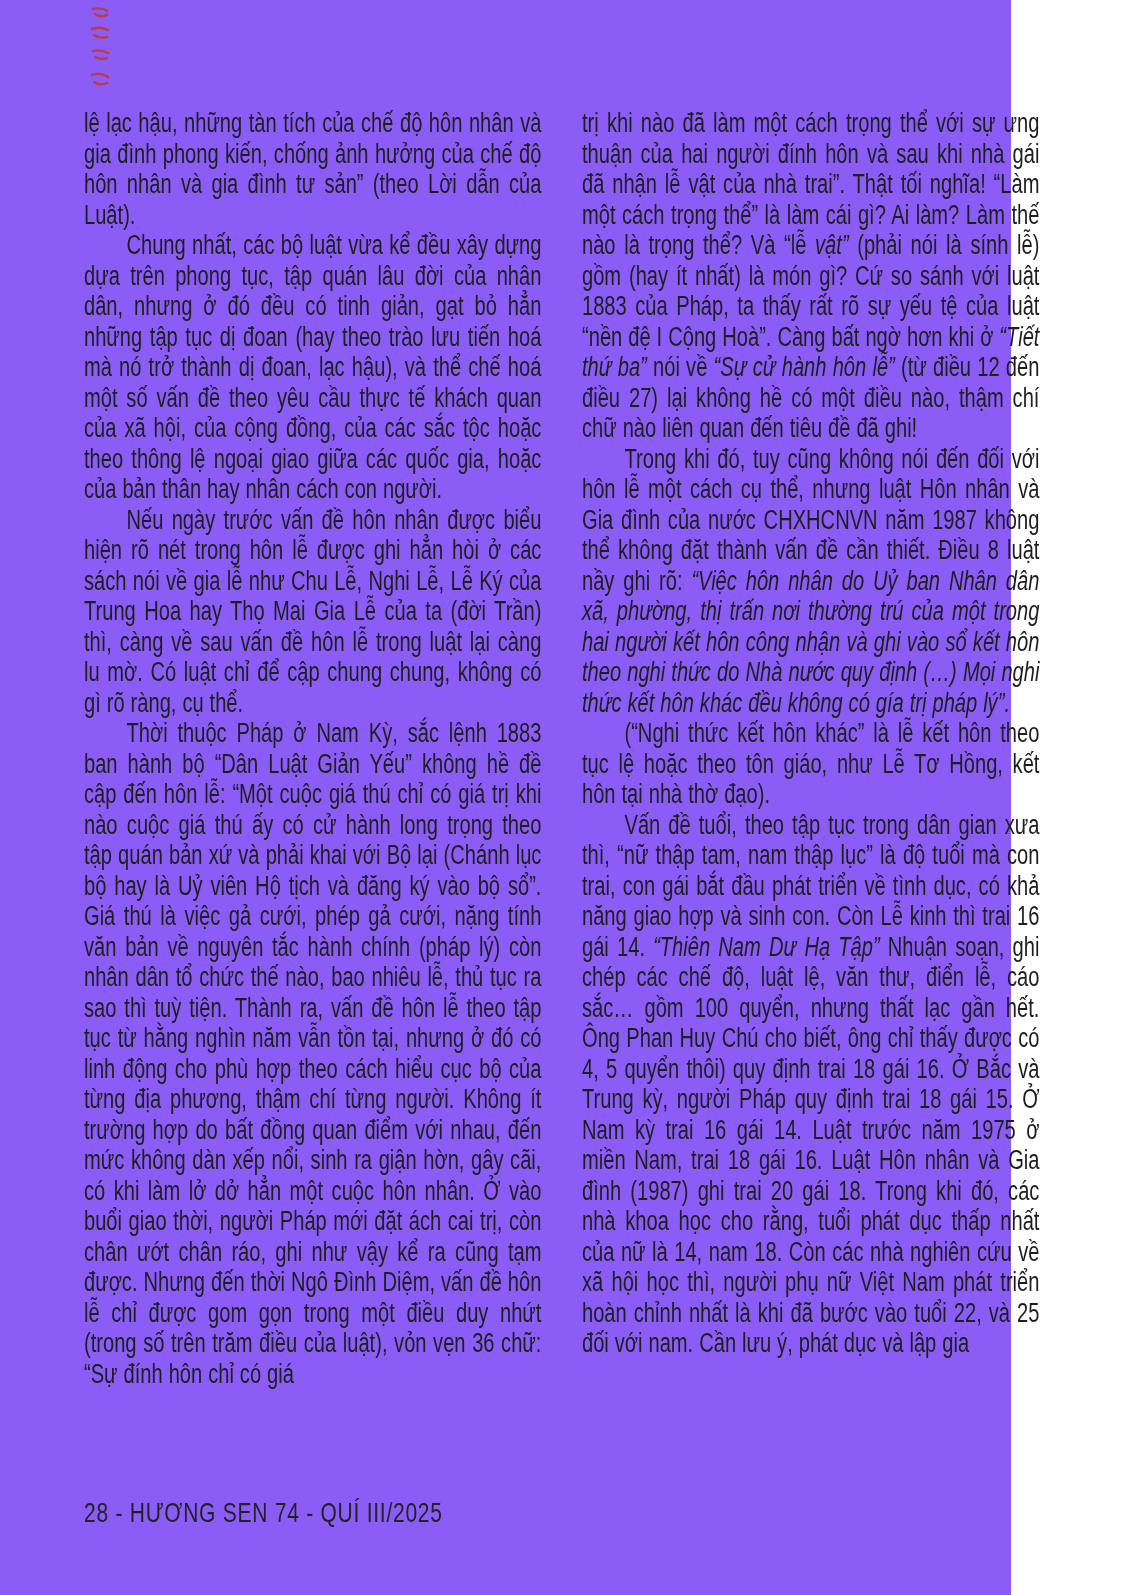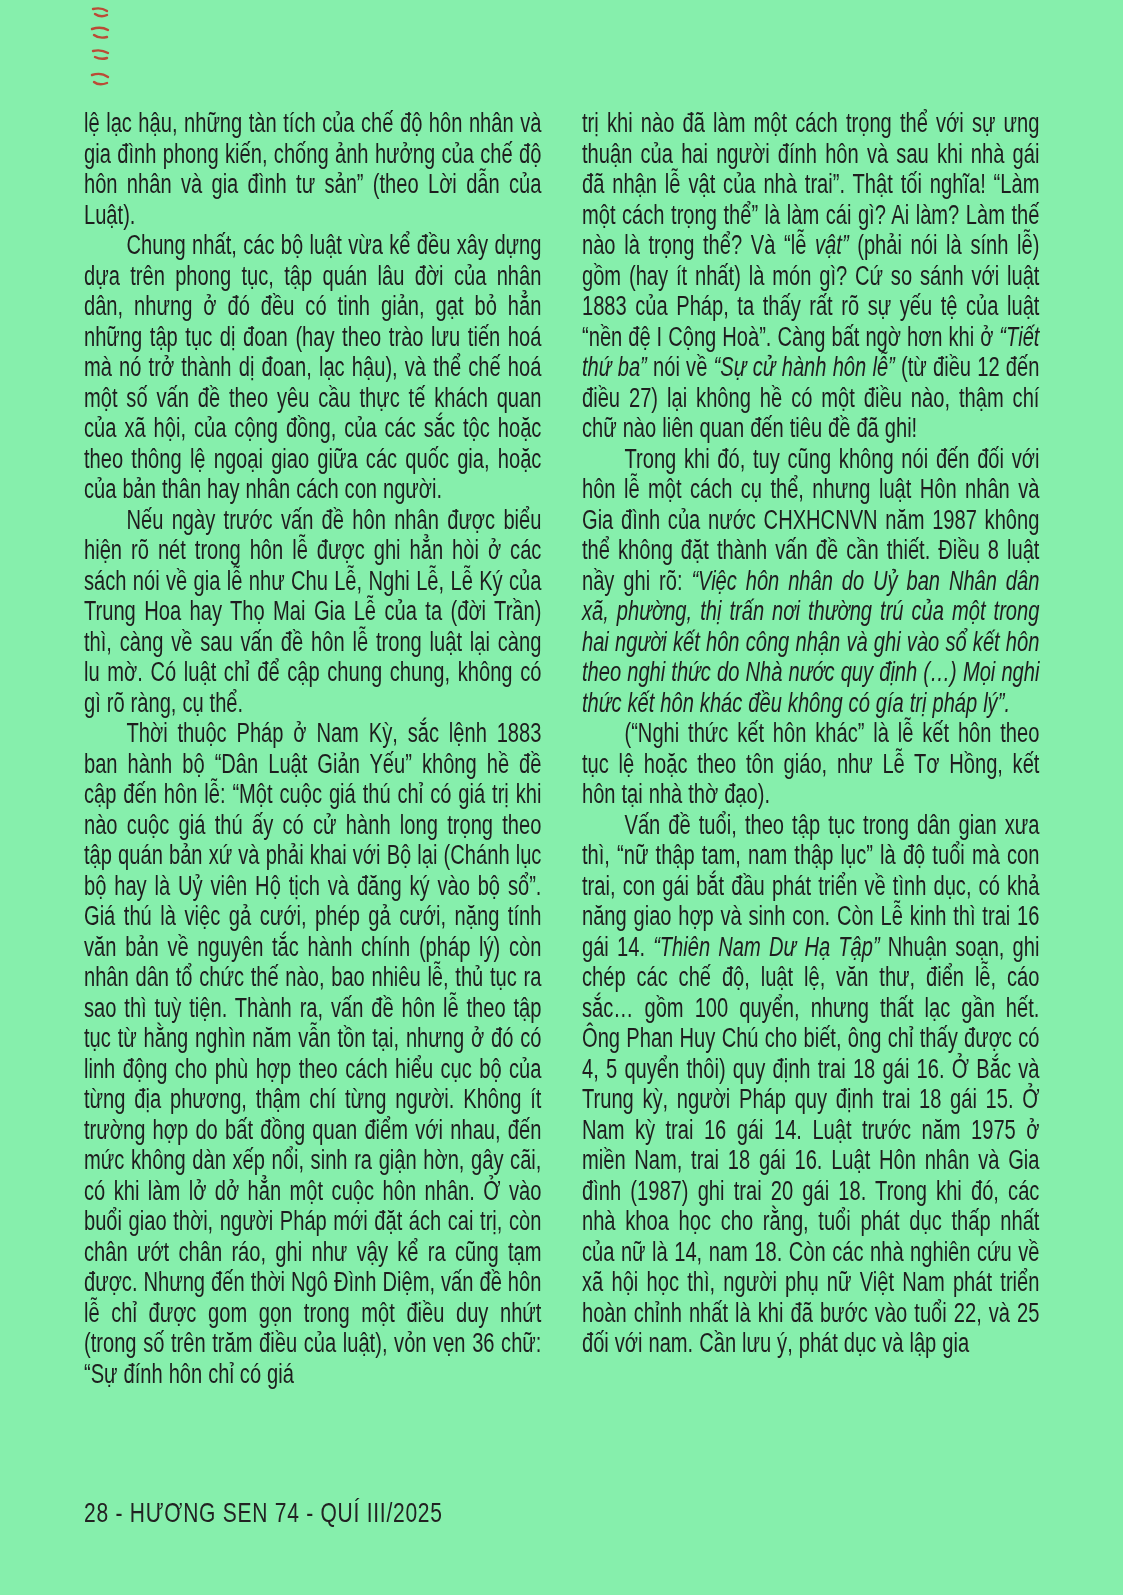--- a/index.html
+++ b/index.html
@@ -3,22 +3,22 @@
 <meta charset="utf-8">
 <style>
   html, body { margin: 0; padding: 0; }
   body {
     width: 1123px; height: 1595px;
     background: #ffffff;
     overflow: hidden;
   }
   .page {
     position: relative;
-    width: 1123px; height: 1595px;
-    background: #86efac;
+    width: 1011px; height: 1595px;
+    background: #8b5cf6;
     font-family: "Liberation Sans", "DejaVu Sans", sans-serif;
     color: #1e1e1e;
     -webkit-font-smoothing: antialiased;
   }
   
   .col {
     position: absolute;
     top: 108px;
     width: 614px;
     transform: scaleX(0.745);

